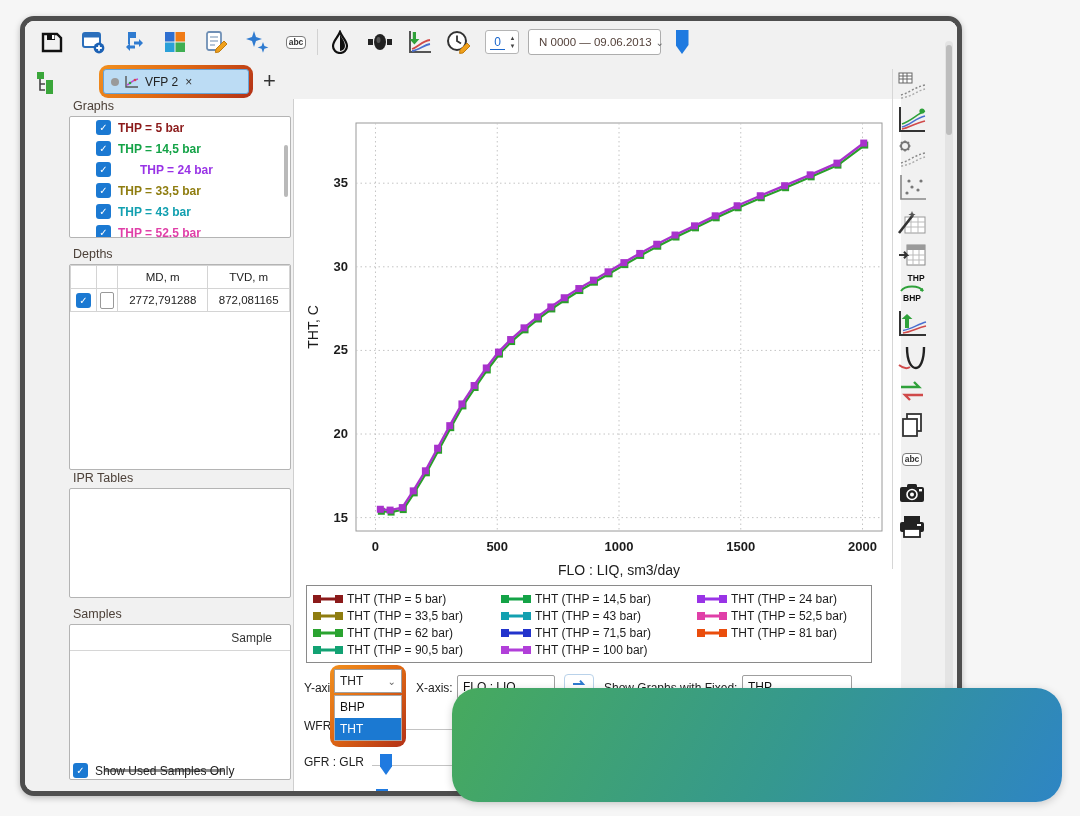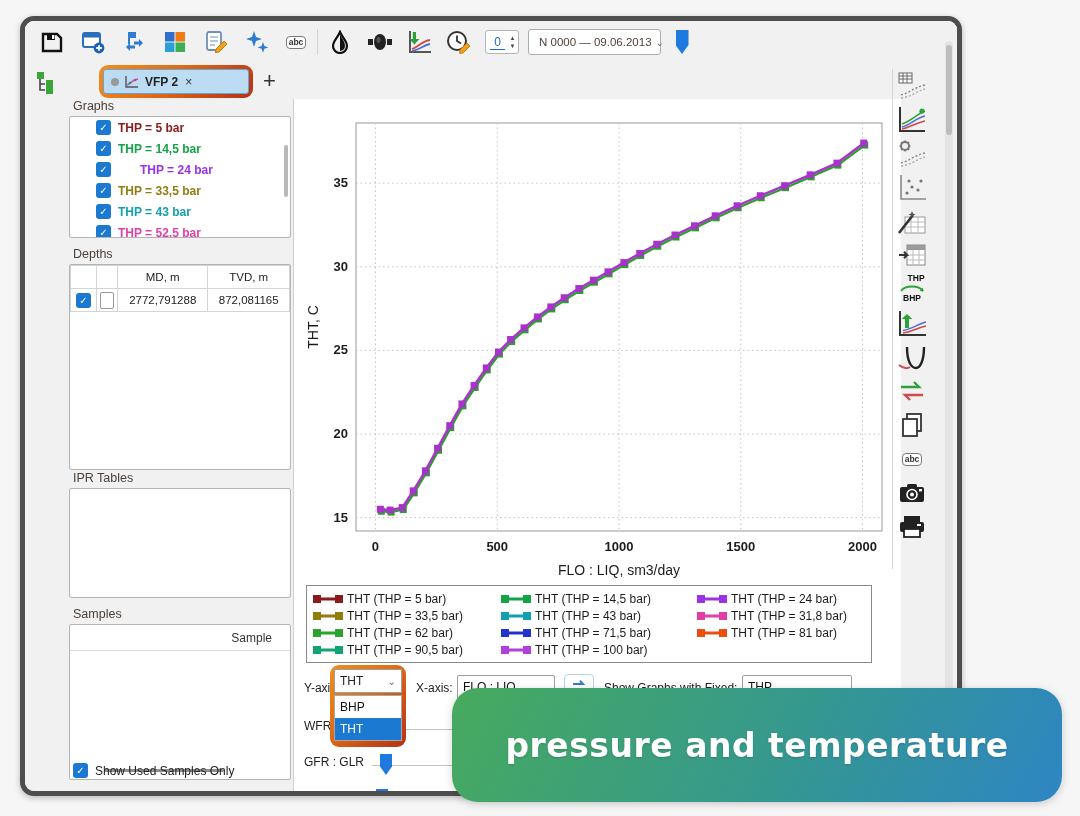--- a/index.html
+++ b/index.html
@@ -26,21 +26,21 @@
   .pin { width:13px; height:24px; background:#1f7ae0; clip-path:polygon(0 0,100% 0,100% 62%,50% 100%,0 62%); }
   .pin-sm { width:12px; height:21px; background:#1f7ae0; clip-path:polygon(0 0,100% 0,100% 60%,50% 100%,0 60%); }
 
   
   .tabrow { position:absolute; left:0; top:42px; width:100%; height:36px; background:#f1f1f1; }
   .ring { background:linear-gradient(135deg,#f1901f 0%,#e06a14 45%,#b33117 100%); border-radius:9px; }
   .tab-ring { position:absolute; left:74px; top:2px; width:154px; height:33px; padding:4px; }
   .tab { width:100%; height:100%; background:#bcdcf4; border:1px solid #66a4d8; border-radius:3px;
     display:flex; align-items:center; gap:5px; padding:0 7px; }
   .tab-dot { width:8px; height:8px; border-radius:50%; background:#9a9a9a; }
-  .tab-label { font-size:12px; color:#222;font-weight:bold; }
+  .tab-label { font-size:12px; color:#222; }
   .tab-close { font-size:12px; color:#333; margin-left:2px; }
   .addtab { position:absolute; left:238px; top:5px; font-size:22px; color:#333; font-weight:400; }
 
   
   .sidebar { position:absolute; left:44px; top:78px; width:222px; height:692px; background:#f1f1f1; }
   .group-title { font-size:12.5px; color:#4c4038; margin:0 0 3px 4px; }
   .gbox { background:#fff; border:1px solid #b4b4b4; border-radius:2px; position:relative; overflow:hidden; }
   .graphs-box { height:122px; }
   .chk-row { display:flex; align-items:center; gap:7px; padding:3px 4px 3px 26px; }
   .chk { width:15px; height:15px; min-width:15px; background:#1b79d2; border-radius:3px; color:#fff;
@@ -434,21 +434,21 @@
                 <rect x="22" y="1" width="8" height="8" fill="#12a0b0"></rect>
               </svg>
               <span class="t">THT (THP = 43 bar)</span>
             </div>
             <div class="leg-item">
               <svg width="30" height="10" viewBox="0 0 30 10">
                 <rect x="0" y="1" width="8" height="8" fill="#e03fa8"></rect>
                 <rect x="8" y="3.5" width="14" height="3" fill="#e03fa8"></rect>
                 <rect x="22" y="1" width="8" height="8" fill="#e03fa8"></rect>
               </svg>
-              <span class="t">THT (THP = 31,8 bar)</span>
+              <span class="t">THT (THP = 52,5 bar)</span>
             </div>
             <div class="leg-item">
               <svg width="30" height="10" viewBox="0 0 30 10">
                 <rect x="0" y="1" width="8" height="8" fill="#2aa330"></rect>
                 <rect x="8" y="3.5" width="14" height="3" fill="#2aa330"></rect>
                 <rect x="22" y="1" width="8" height="8" fill="#2aa330"></rect>
               </svg>
               <span class="t">THT (THP = 62 bar)</span>
             </div>
             <div class="leg-item">
@@ -642,15 +642,14 @@
             <rect x="6" y="14" width="16" height="8" fill="#fff" stroke="#222" stroke-width="1.8"></rect>
             <rect x="19" y="9" width="4" height="2" fill="#fff"></rect>
           </svg>
         </div>
       </div>
 
     </div>
   </div>
 
   <div class="banner">
-    <div>pressure and temperature</div>
   </div>
 </div>
 
 </body></html>

